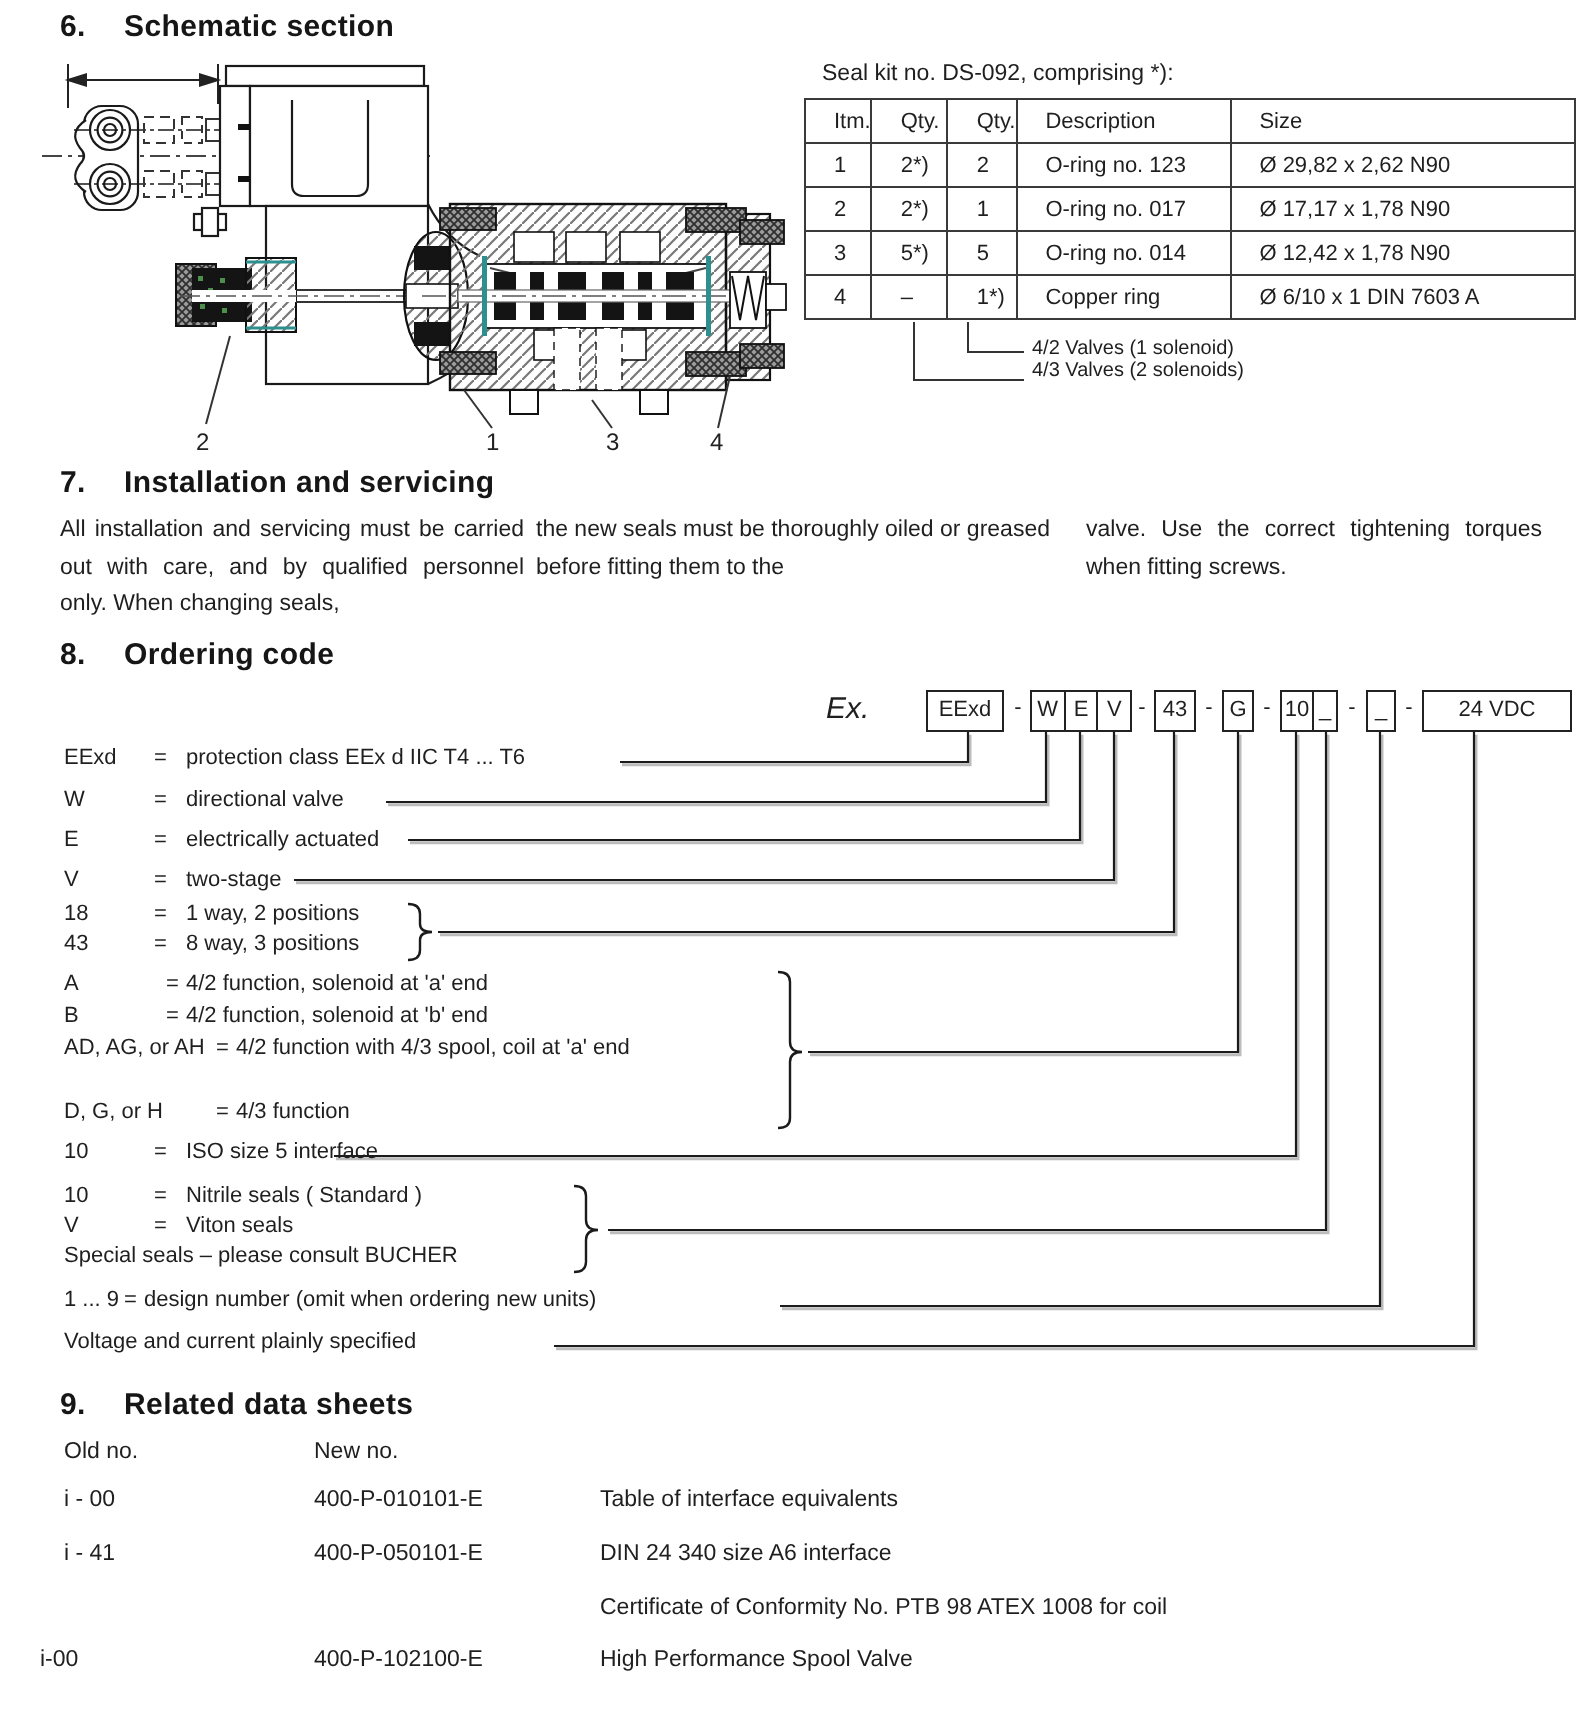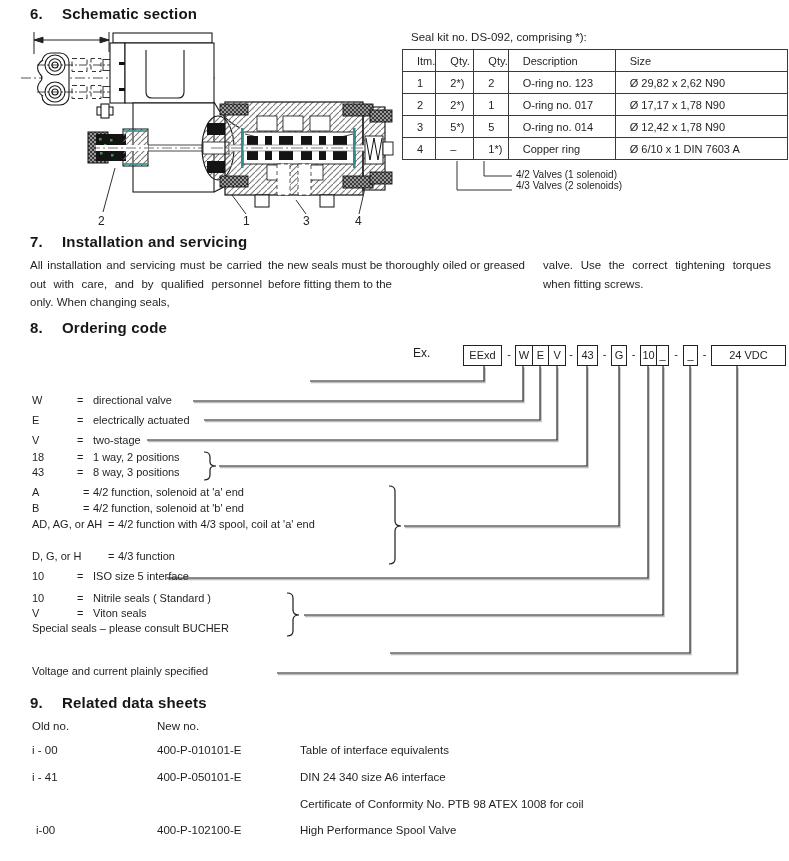--- a/index.html
+++ b/index.html
@@ -13,21 +13,21 @@
   .sec-head .sec-num{display:inline-block;width:32px;}
   
   .sealkit-title{position:absolute;left:411px;top:31px;font-size:11.5px;}
   table.sealkit{position:absolute;left:402px;top:49px;border-collapse:collapse;table-layout:fixed;}
   table.sealkit td{border:1px solid #3a3a3a;font-size:11px;height:21px;padding:0 0 0 14px;white-space:nowrap;overflow:hidden;}
   .fn-label{position:absolute;font-size:10px;white-space:nowrap;}
   
   .inst-col{position:absolute;top:256px;font-size:11.5px;line-height:18.5px;text-align:justify;}
   
   #ordering-wrap{position:absolute;left:0;top:335px;width:789px;height:360px;}
-  .ex-label{position:absolute;left:413px;top:11px;font-size:12px;}
+  .ex-label{position:absolute;left:413px;top:11px;font-size:15px;font-style:italic;}
   .code-box{position:absolute;top:10px;height:21px;border:1px solid #222;box-sizing:border-box;
     font-size:11px;line-height:19px;text-align:center;white-space:nowrap;background:#fff;}
   .code-group{display:flex;padding:0;}
   .code-cell{flex:1;border-left:1px solid #222;line-height:19px;}
   .code-cell:first-child{border-left:none;}
   .code-dash{position:absolute;top:10px;height:21px;line-height:19px;font-size:11px;text-align:center;}
   .ord-row{position:absolute;left:32px;font-size:11px;white-space:nowrap;}
   .ord-row .lbl{display:inline-block;}
   .ord-row .eq{display:inline-block;}
   
@@ -289,33 +289,35 @@
   <span class="code-dash" style="left:628px;width:11px">-</span>
   <div class="code-box code-group" style="left:640px;width:29px">
     <span class="code-cell" style="flex:0 0 15px">10</span>
     <span class="code-cell">_</span>
   </div>
   <span class="code-dash" style="left:670px;width:12px">-</span>
   <div class="code-box" style="left:683px;width:15px">_</div>
   <span class="code-dash" style="left:699px;width:11px">-</span>
   <div class="code-box" style="left:711px;width:75px">24 VDC</div>
 
+  <div class="ord-row" style="top:38px"><span class="lbl" style="width:45px">EExd</span><span class="eq" style="width:16px">=</span><span>protection class EEx d IIC T4 ... T6</span></div>
   <div class="ord-row" style="top:59px"><span class="lbl" style="width:45px">W</span><span class="eq" style="width:16px">=</span><span>directional valve</span></div>
   <div class="ord-row" style="top:79px"><span class="lbl" style="width:45px">E</span><span class="eq" style="width:16px">=</span><span>electrically actuated</span></div>
   <div class="ord-row" style="top:99px"><span class="lbl" style="width:45px">V</span><span class="eq" style="width:16px">=</span><span>two-stage</span></div>
   <div class="ord-row" style="top:116px"><span class="lbl" style="width:45px">18</span><span class="eq" style="width:16px">=</span><span>1 way, 2 positions</span></div>
   <div class="ord-row" style="top:131px"><span class="lbl" style="width:45px">43</span><span class="eq" style="width:16px">=</span><span>8 way, 3 positions</span></div>
   <div class="ord-row" style="top:151px"><span class="lbl" style="width:51px">A</span><span class="eq" style="width:10px">=</span><span>4/2 function, solenoid at 'a' end</span></div>
   <div class="ord-row" style="top:167px"><span class="lbl" style="width:51px">B</span><span class="eq" style="width:10px">=</span><span>4/2 function, solenoid at 'b' end</span></div>
   <div class="ord-row" style="top:183px"><span class="lbl" style="width:76px">AD, AG, or AH</span><span class="eq" style="width:10px">=</span><span>4/2 function with 4/3 spool, coil at 'a' end</span></div>
   <div class="ord-row" style="top:215px"><span class="lbl" style="width:76px">D,  G,  or  H</span><span class="eq" style="width:10px">=</span><span>4/3 function</span></div>
   <div class="ord-row" style="top:235px"><span class="lbl" style="width:45px">10</span><span class="eq" style="width:16px">=</span><span>ISO size 5 interface</span></div>
   <div class="ord-row" style="top:257px"><span class="lbl" style="width:45px">10</span><span class="eq" style="width:16px">=</span><span>Nitrile seals  ( Standard )</span></div>
   <div class="ord-row" style="top:272px"><span class="lbl" style="width:45px">V</span><span class="eq" style="width:16px">=</span><span>Viton seals</span></div>
   <div class="ord-row" style="top:287px"><span>Special seals – please consult BUCHER</span></div>
+  <div class="ord-row" style="top:309px"><span class="lbl" style="width:30px">1 ... 9</span><span class="eq" style="width:10px">=</span><span>design number (omit when ordering new units)</span></div>
   <div class="ord-row" style="top:330px"><span>Voltage and current plainly specified</span></div>
 </div>
 
 <div class="sec-head" style="top:694px">
   <span class="sec-num">9.</span><span>Related data sheets</span>
 </div>
 
 <div>
   <div class="rel-cell" style="left:32px;top:720px">Old no.</div>
   <div class="rel-cell" style="left:157px;top:720px">New no.</div>
@@ -323,16 +325,16 @@
   <div class="rel-cell" style="left:32px;top:744px">i - 00</div>
   <div class="rel-cell" style="left:157px;top:744px">400-P-010101-E</div>
   <div class="rel-cell" style="left:300px;top:744px">Table of interface equivalents</div>
 
   <div class="rel-cell" style="left:32px;top:771px">i - 41</div>
   <div class="rel-cell" style="left:157px;top:771px">400-P-050101-E</div>
   <div class="rel-cell" style="left:300px;top:771px">DIN 24 340 size A6 interface</div>
 
   <div class="rel-cell" style="left:300px;top:798px">Certificate of Conformity No. PTB 98 ATEX 1008 for coil</div>
 
-  <div class="rel-cell" style="left:36px;top:824px">i-00</div>
+  <div class="rel-cell" style="left:20px;top:824px">i-00</div>
   <div class="rel-cell" style="left:157px;top:824px">400-P-102100-E</div>
   <div class="rel-cell" style="left:300px;top:824px">High Performance Spool Valve</div>
 </div>
 
 </body></html>

